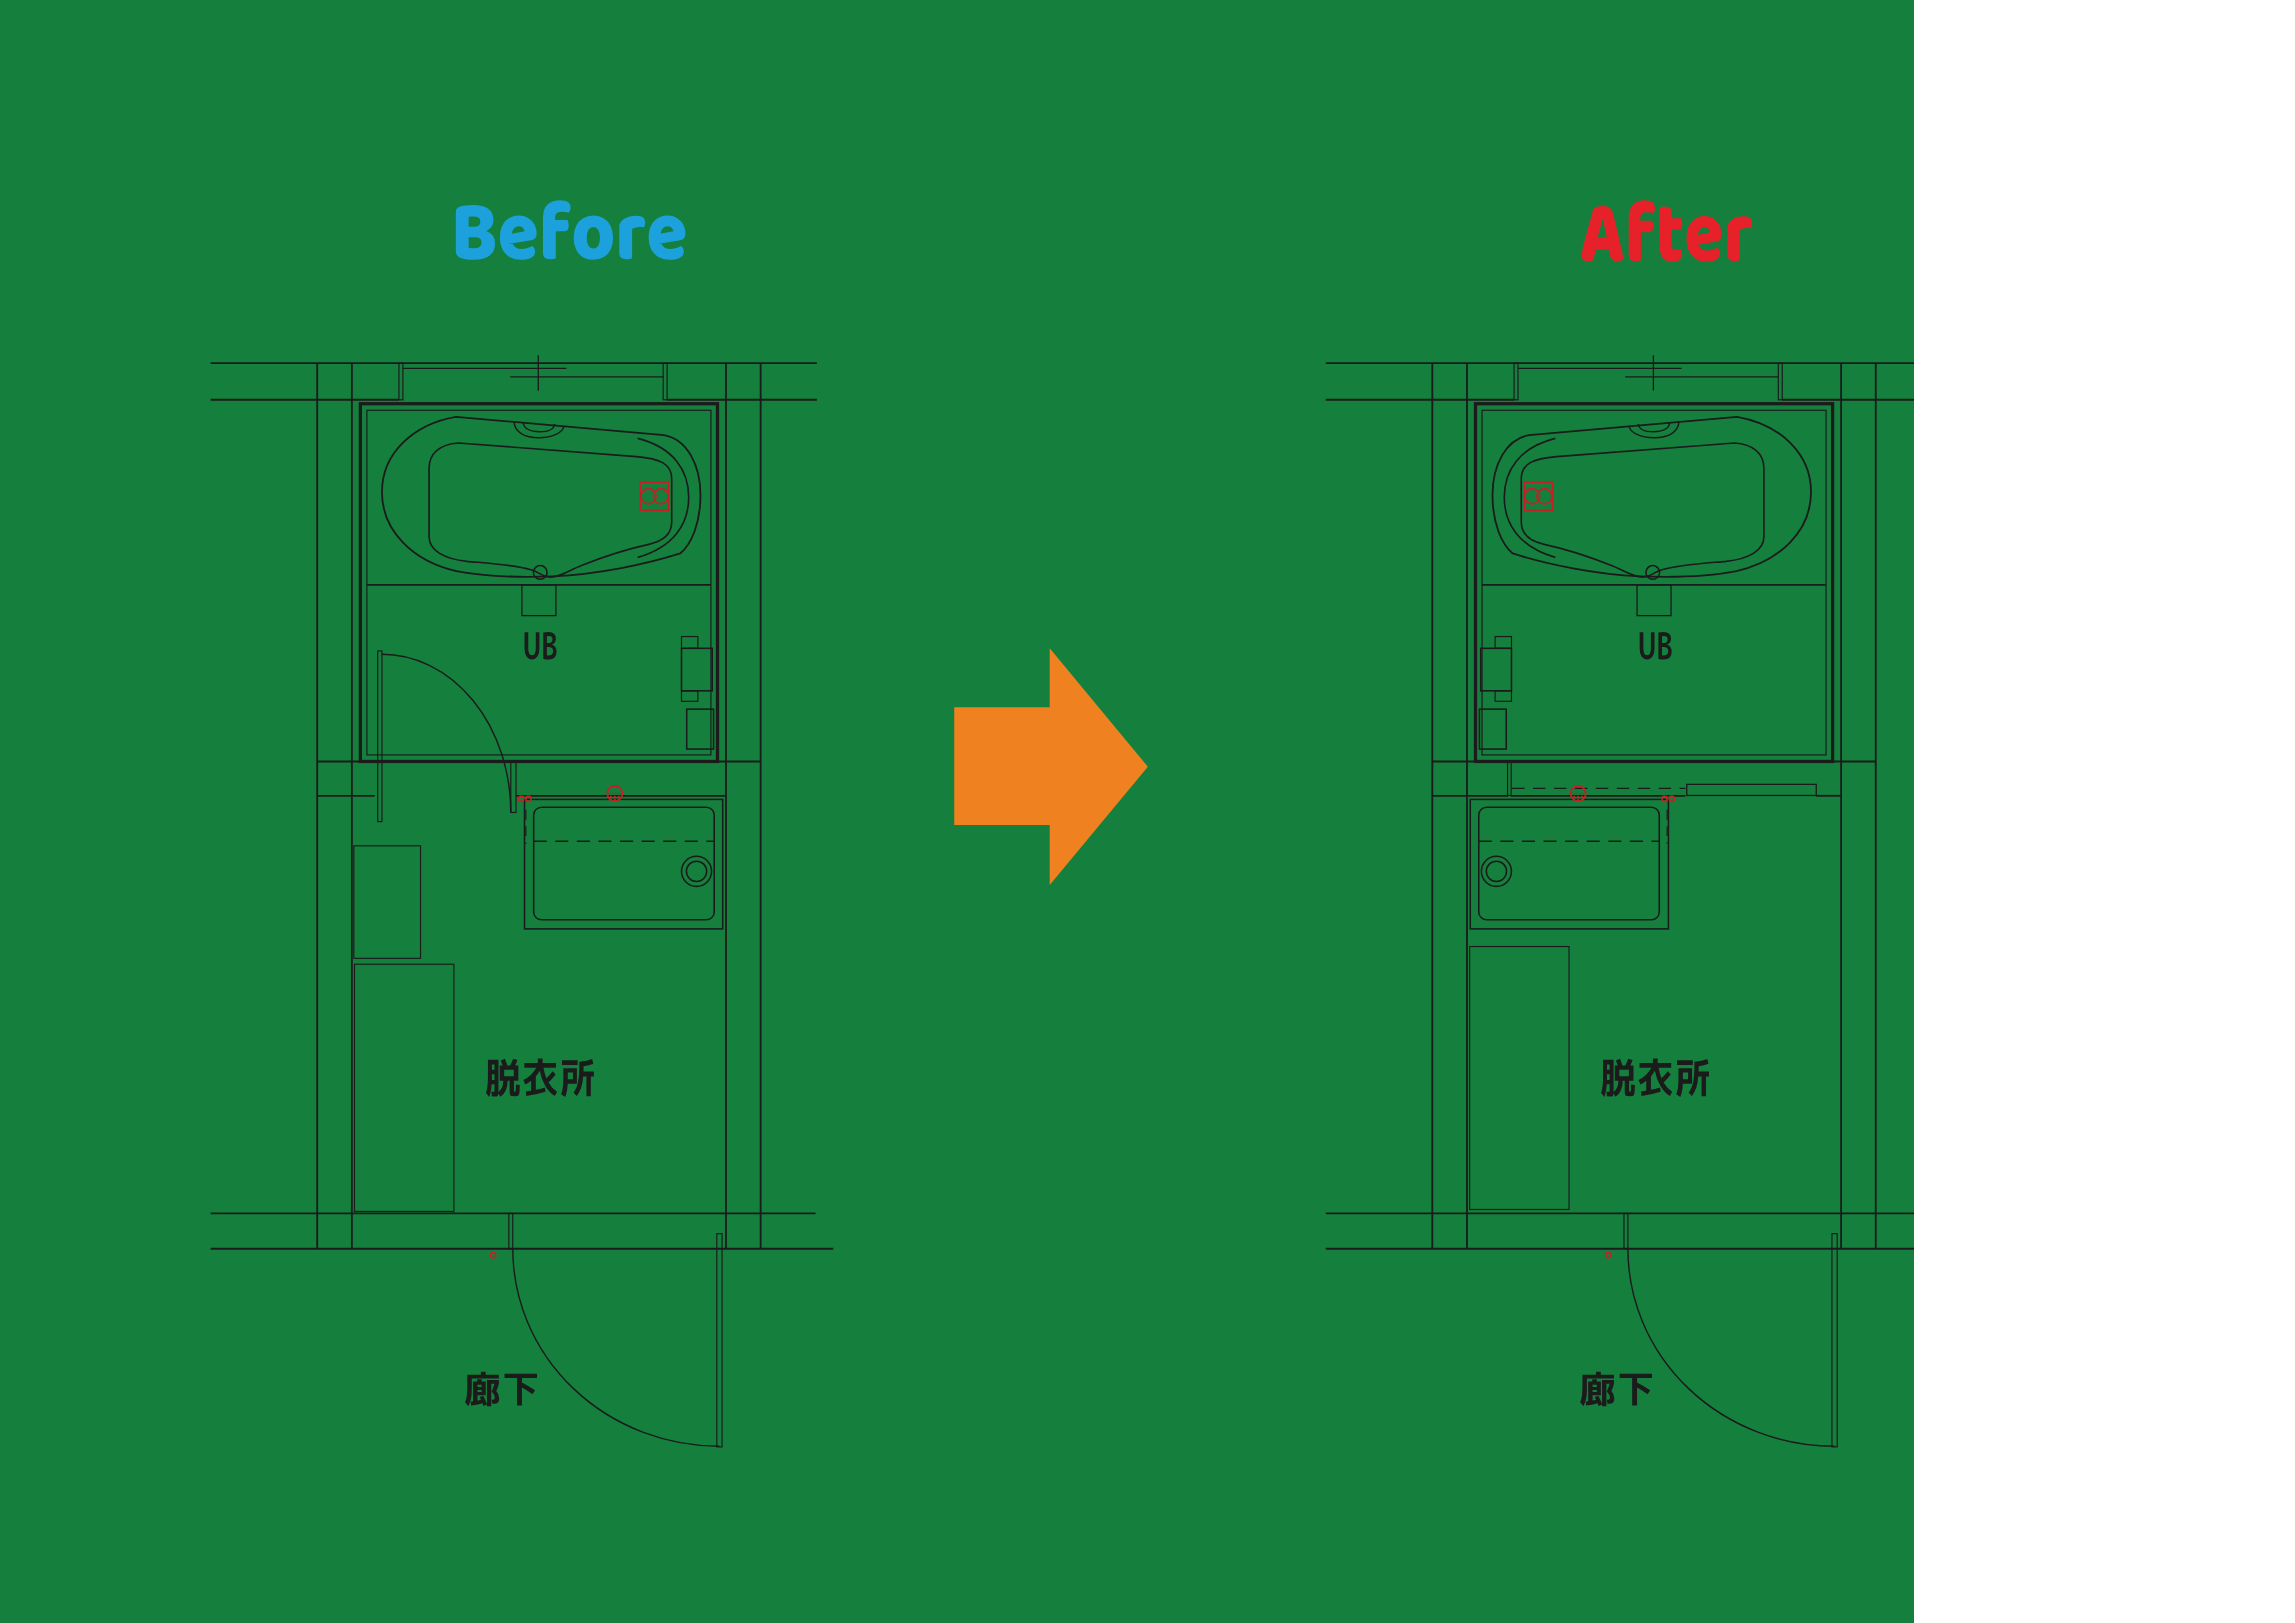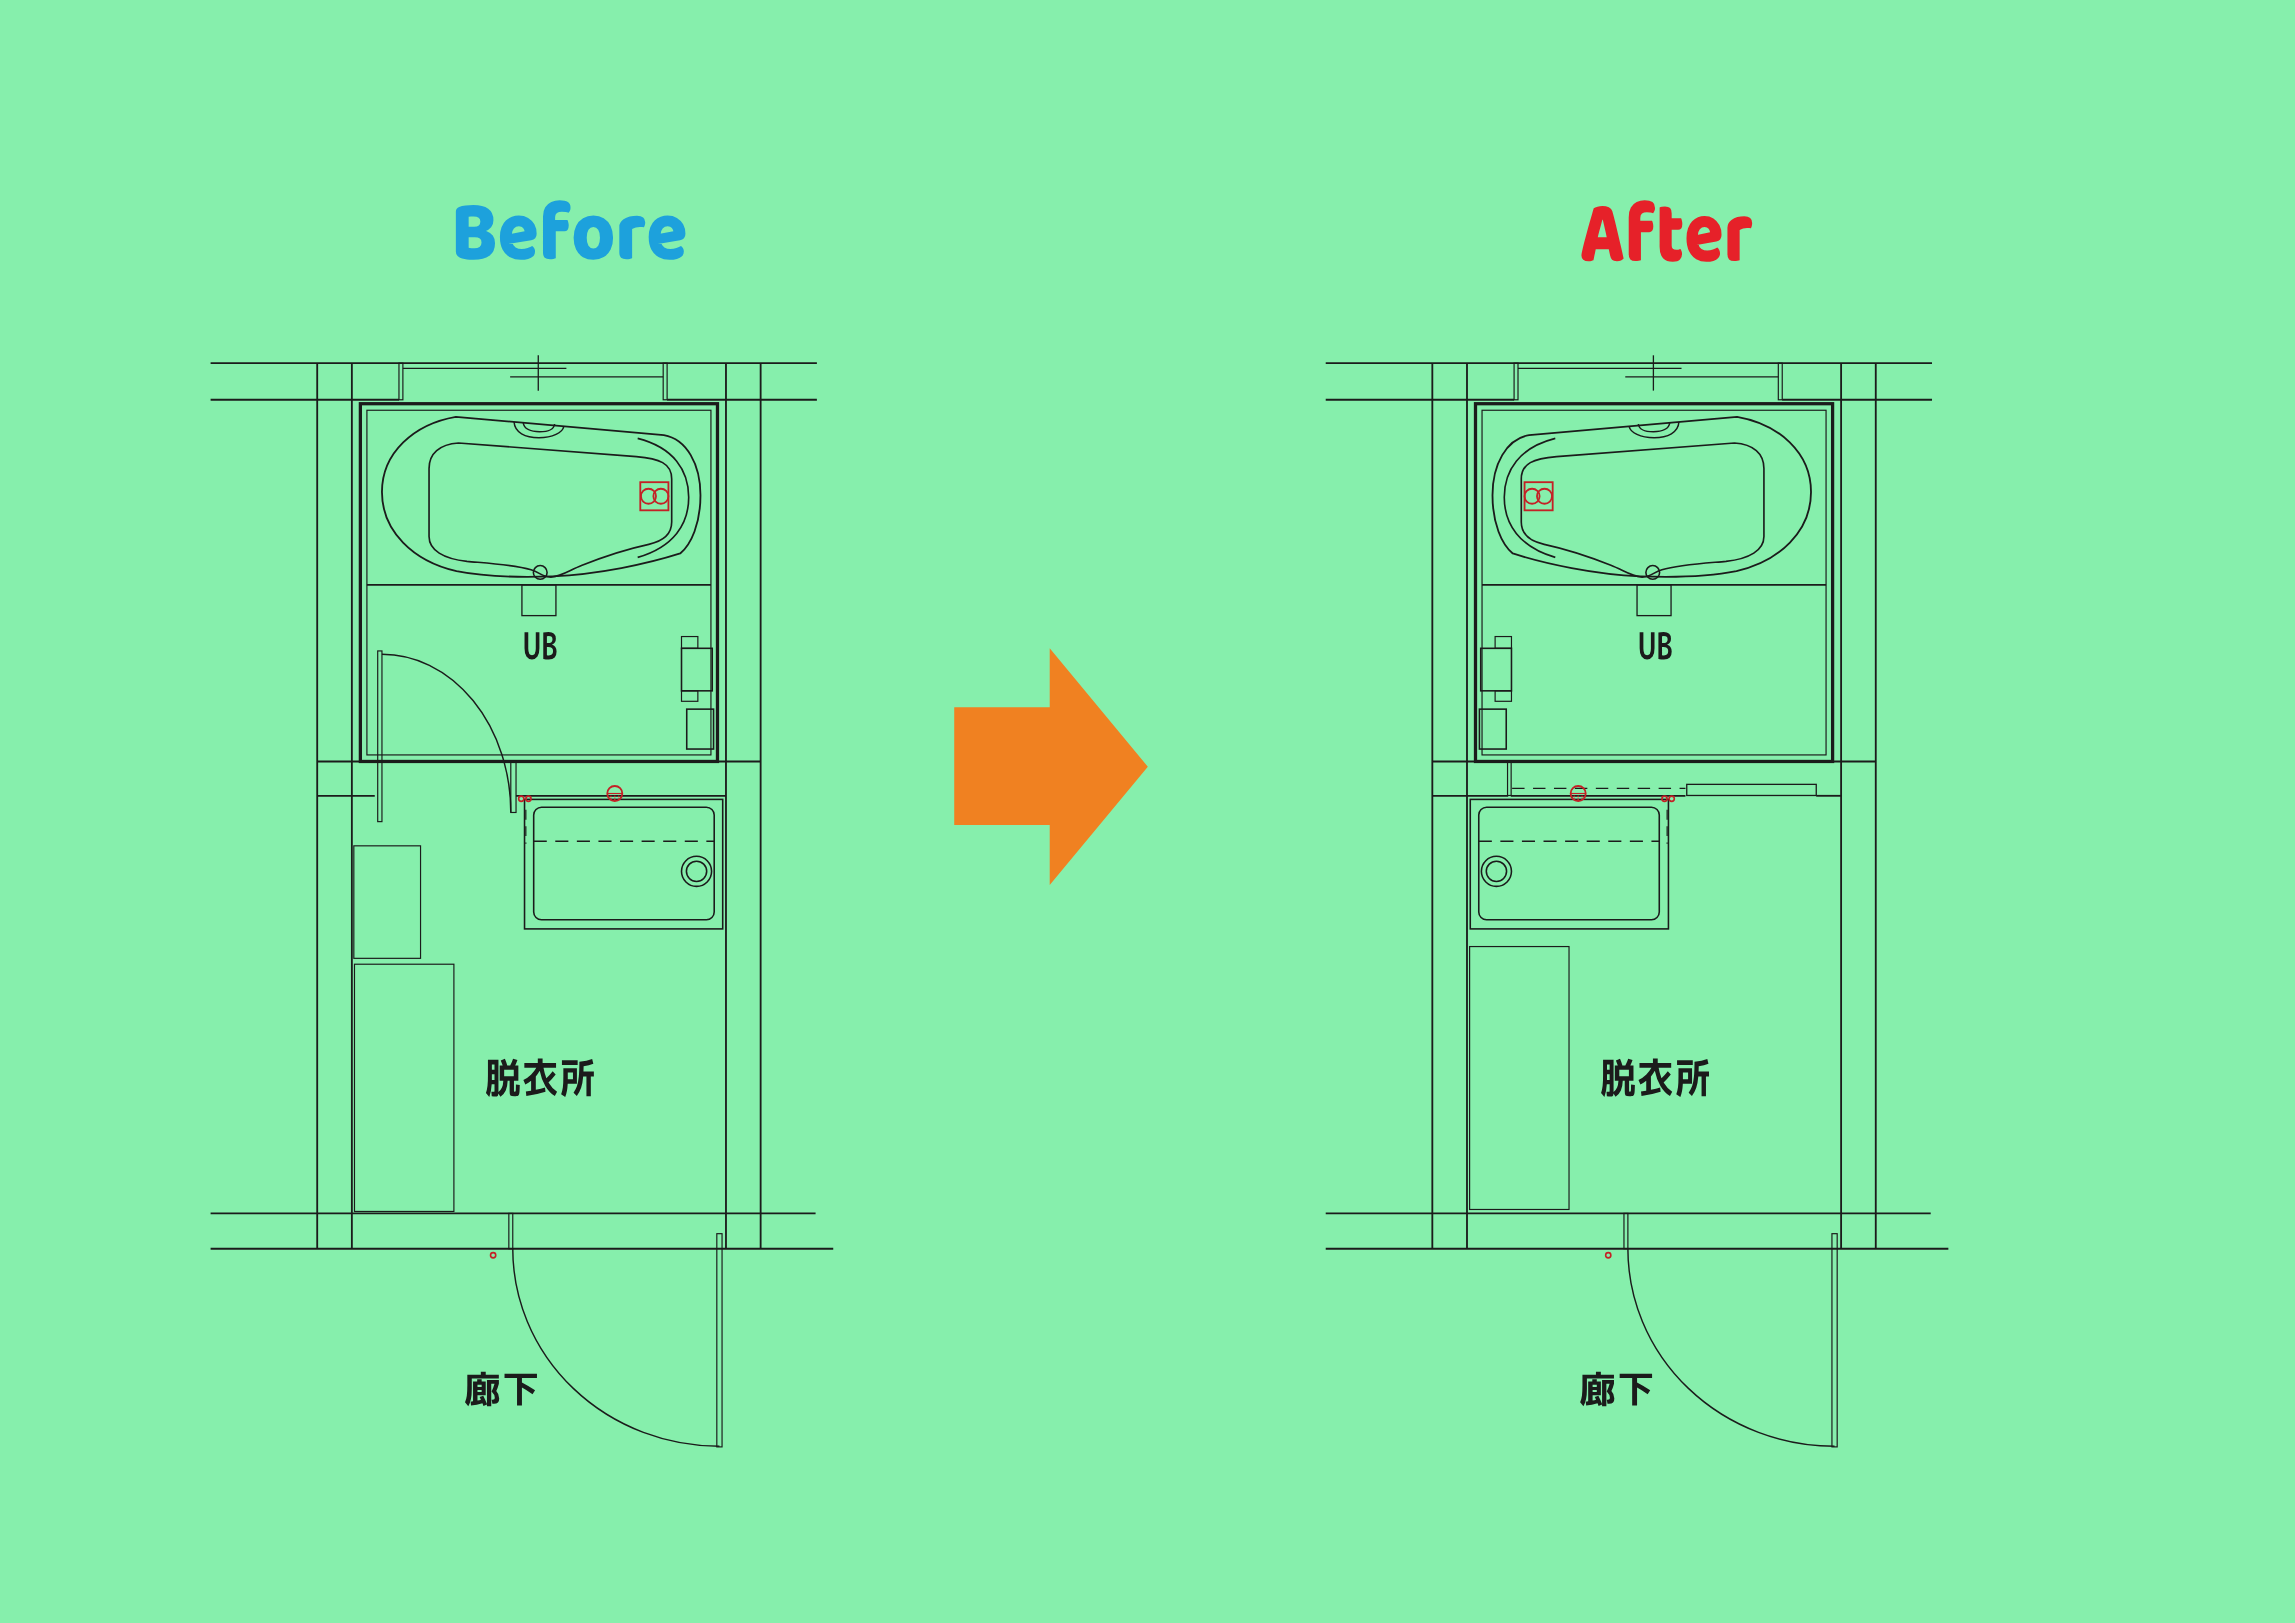--- a/index.html
+++ b/index.html
@@ -1,17 +1,17 @@
 <!DOCTYPE html>
 <html style="font-size:10.5px"><head>
 <meta charset="utf-8">
 <style>
   html,body { margin:0; padding:0; background:#ffffff; }
   body { width:2295px; height:1623px; font-family:"DejaVu Sans","Liberation Sans",sans-serif; }
-  #stage { position:relative; width:2295px; height:1623px; background:#86efac; overflow:hidden; }
+  #stage { position:relative; width:1914px; height:1623px; background:#15803d; overflow:hidden; }
   svg { position:absolute; left:0; top:0; }
   svg rect, svg line, svg circle, svg path { stroke-linecap:butt; }
   text { font-family:"DejaVu Sans","Liberation Sans",sans-serif; font-weight:bold; }
 </style>
 </head>
 <body>
 
 <div id="stage">
 <svg width="2295" height="1623" viewBox="0 0 3509 2481">
   <g fill="none" stroke="#1b1b1b">

